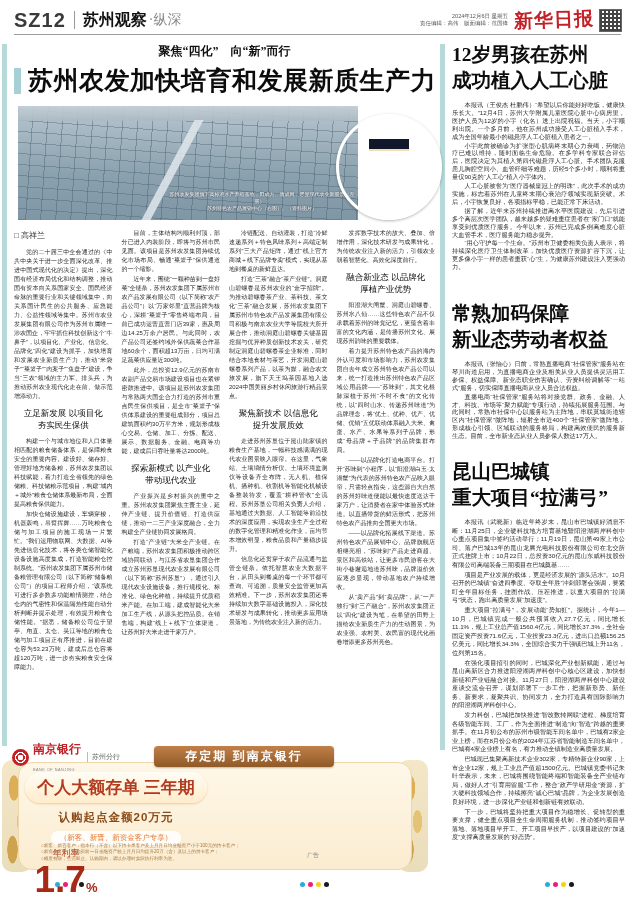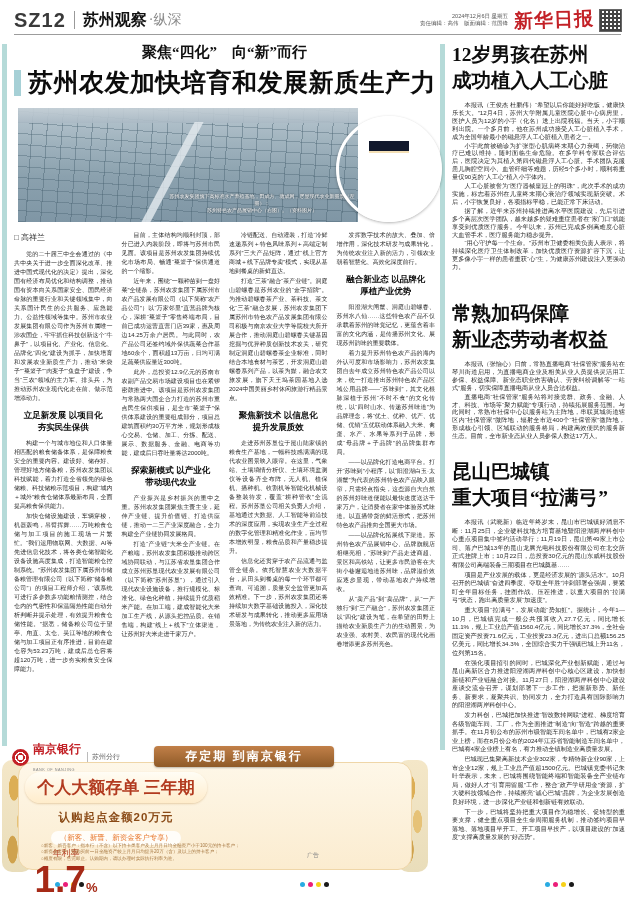--- a/index.html
+++ b/index.html
@@ -18,21 +18,21 @@
   .qr{width:21px;height:21px;background:
       repeating-linear-gradient(0deg,#444 0 2px,transparent 2px 4px),
       repeating-linear-gradient(90deg,#444 0 2px,transparent 2px 4px),#fff;
       outline:1px solid #666;}
   .hdr-rule{position:absolute;left:14px;right:12px;top:34px;border-top:1px solid #9c9c9c;}
   
   .bar-left{position:absolute;left:2px;top:44px;width:5px;height:702px;background:#b5dad8;}
   .bar-mid{position:absolute;left:440px;top:44px;width:5px;height:706px;background:#b5dad8;}
   
   .main{position:absolute;left:14px;top:40px;width:421px;}
-  .kicker{text-align:center;font-size:15px;font-weight:bold;color:#111;margin-top:3px;font-family:"Liberation Serif","DejaVu Serif",serif;}
+  .kicker{text-align:center;font-size:12px;font-weight:bold;color:#111;margin-top:3px;font-family:"Liberation Serif","DejaVu Serif",serif;}
   .headline-row{display:flex;align-items:center;margin-top:4px;}
   .headline-accent{width:7px;height:26px;background:#a6d0d6;margin-right:7px;flex:none;}
   .headline{font-size:25px;font-weight:900;letter-spacing:0.5px;color:#0c0c0c;white-space:nowrap;}
   .photo-wrap{position:relative;margin-top:9px;height:116px;}
   .photo-main{position:absolute;left:4px;top:0;width:340px;height:114px;
       background:
         linear-gradient(180deg,rgba(196,207,214,.95) 0%,rgba(171,186,197,.9) 13%,rgba(171,186,197,0) 13%),
         repeating-linear-gradient(94deg,rgba(72,98,113,.45) 0 1px,transparent 1px 15px),
         repeating-linear-gradient(4deg,rgba(72,98,113,.4) 0 1px,transparent 1px 11px),
         linear-gradient(180deg,#b9c7d0 0%,#a0b3be 30%,#8ba1ae 60%,#7f96a5 100%);}
@@ -44,21 +44,21 @@
       border:3px solid #fff;box-shadow:0 1px 3px rgba(0,0,0,.3);overflow:hidden;
       background:
         radial-gradient(circle at 52% 48%,rgba(214,170,96,.9) 0 9%,rgba(214,170,96,0) 34%),
         linear-gradient(180deg,#222b44 0 34%,#31406 0,#344059 34% 52%,#5d6880 52% 66%,#454f68 66% 100%);}
   .circle-sign{position:absolute;left:30%;top:22%;width:40%;height:10%;background:#11182c;
       box-shadow:0 2px 0 rgba(233,196,120,.55);}
   .cols{display:flex;gap:9px;margin-top:7px;height:502px;overflow:hidden;}
   .col{flex:1;min-width:0;}
   .byline{font-size:8px;color:#333;margin:1px 0 7px;}
   .para{font-size:6px;line-height:9px;text-align:justify;text-indent:2em;margin:0 0 1px;color:#2a2a2a;}
-  .colhead{font-weight:bold;text-align:center;font-size:8.5px;line-height:11.5px;color:#0c0c0c;
+  .colhead{font-weight:normal;text-align:center;font-size:8.5px;line-height:11.5px;color:#0c0c0c;
       margin:7px 6px 6px;}
   
   .sidebar{position:absolute;left:452px;top:42px;width:173px;}
   .sb-article{margin-bottom:11px;}
   .sb-title{font-family:"Liberation Serif","DejaVu Serif",serif;font-size:19.5px;line-height:26px;
       font-weight:bold;color:#0d0d0d;margin-bottom:7px;}
   .sb-title-line{display:block;}
   .sb-body{overflow:hidden;}
   .sb-para{font-size:6.2px;line-height:7.9px;text-align:justify;text-indent:2em;margin:0 0 1px;color:#2a2a2a;}
   .sb-b1{height:189px;} .sb-b2{height:88px;} .sb-b3{height:352px;}

